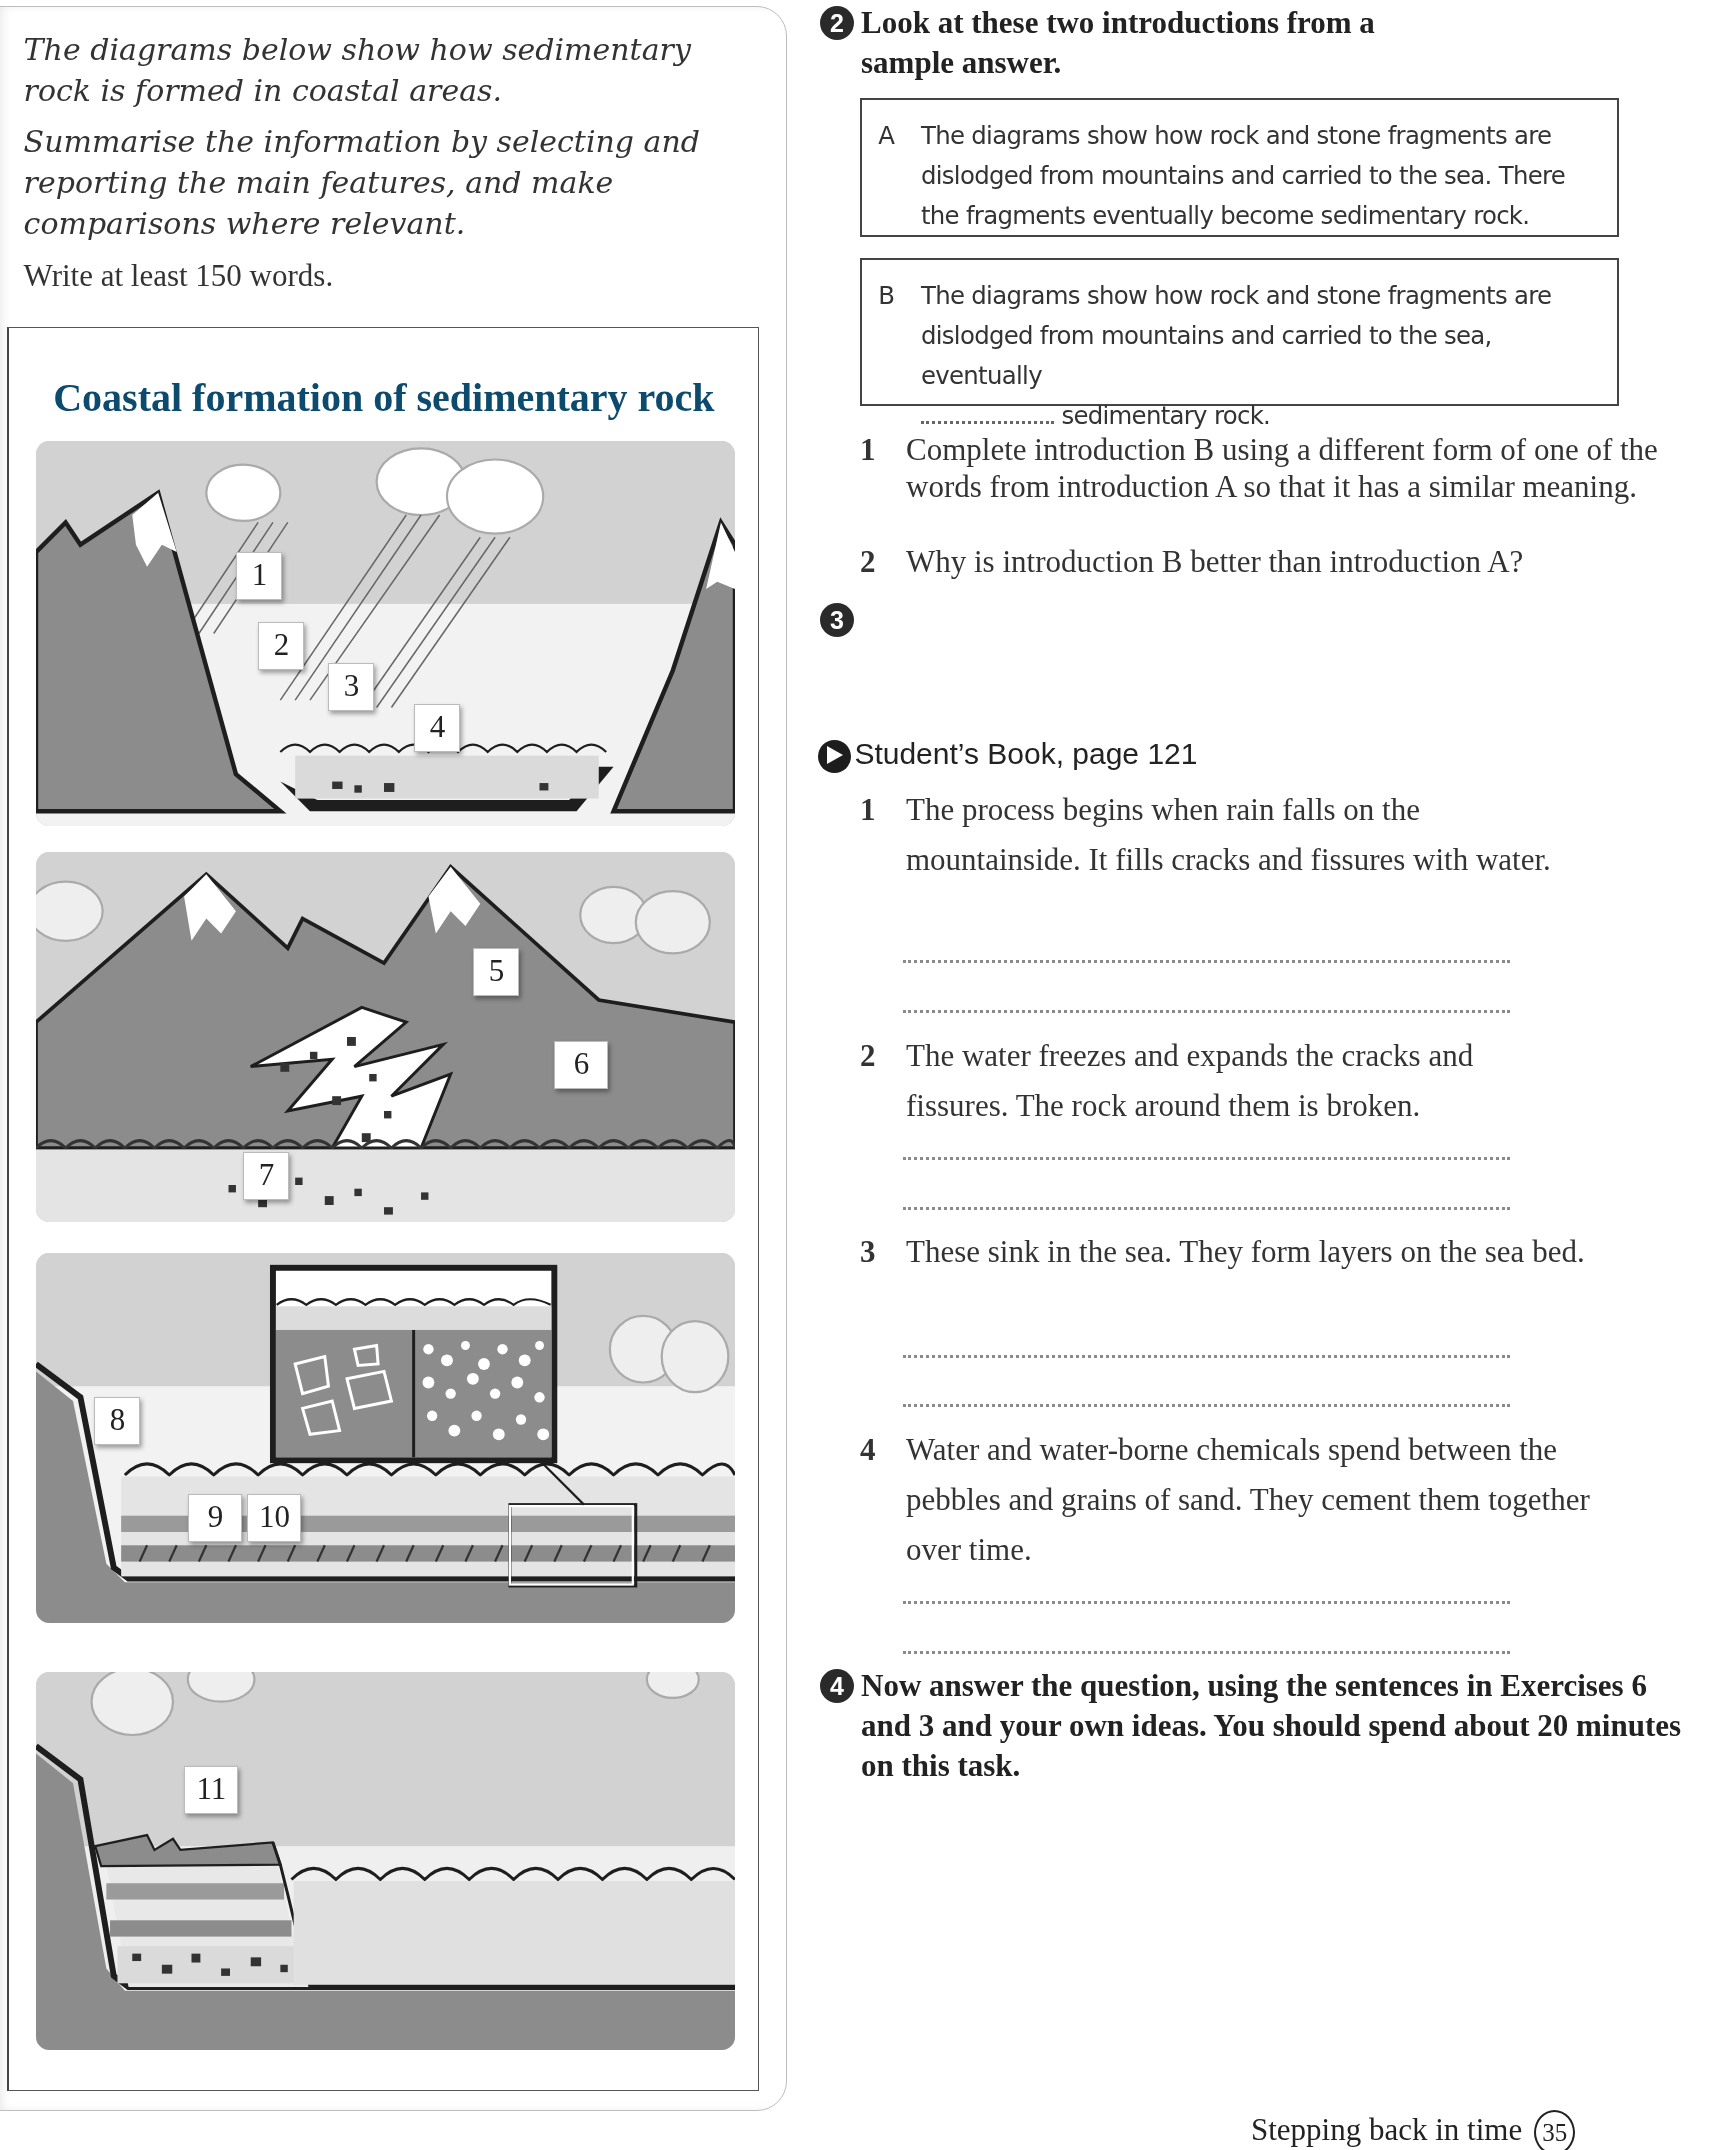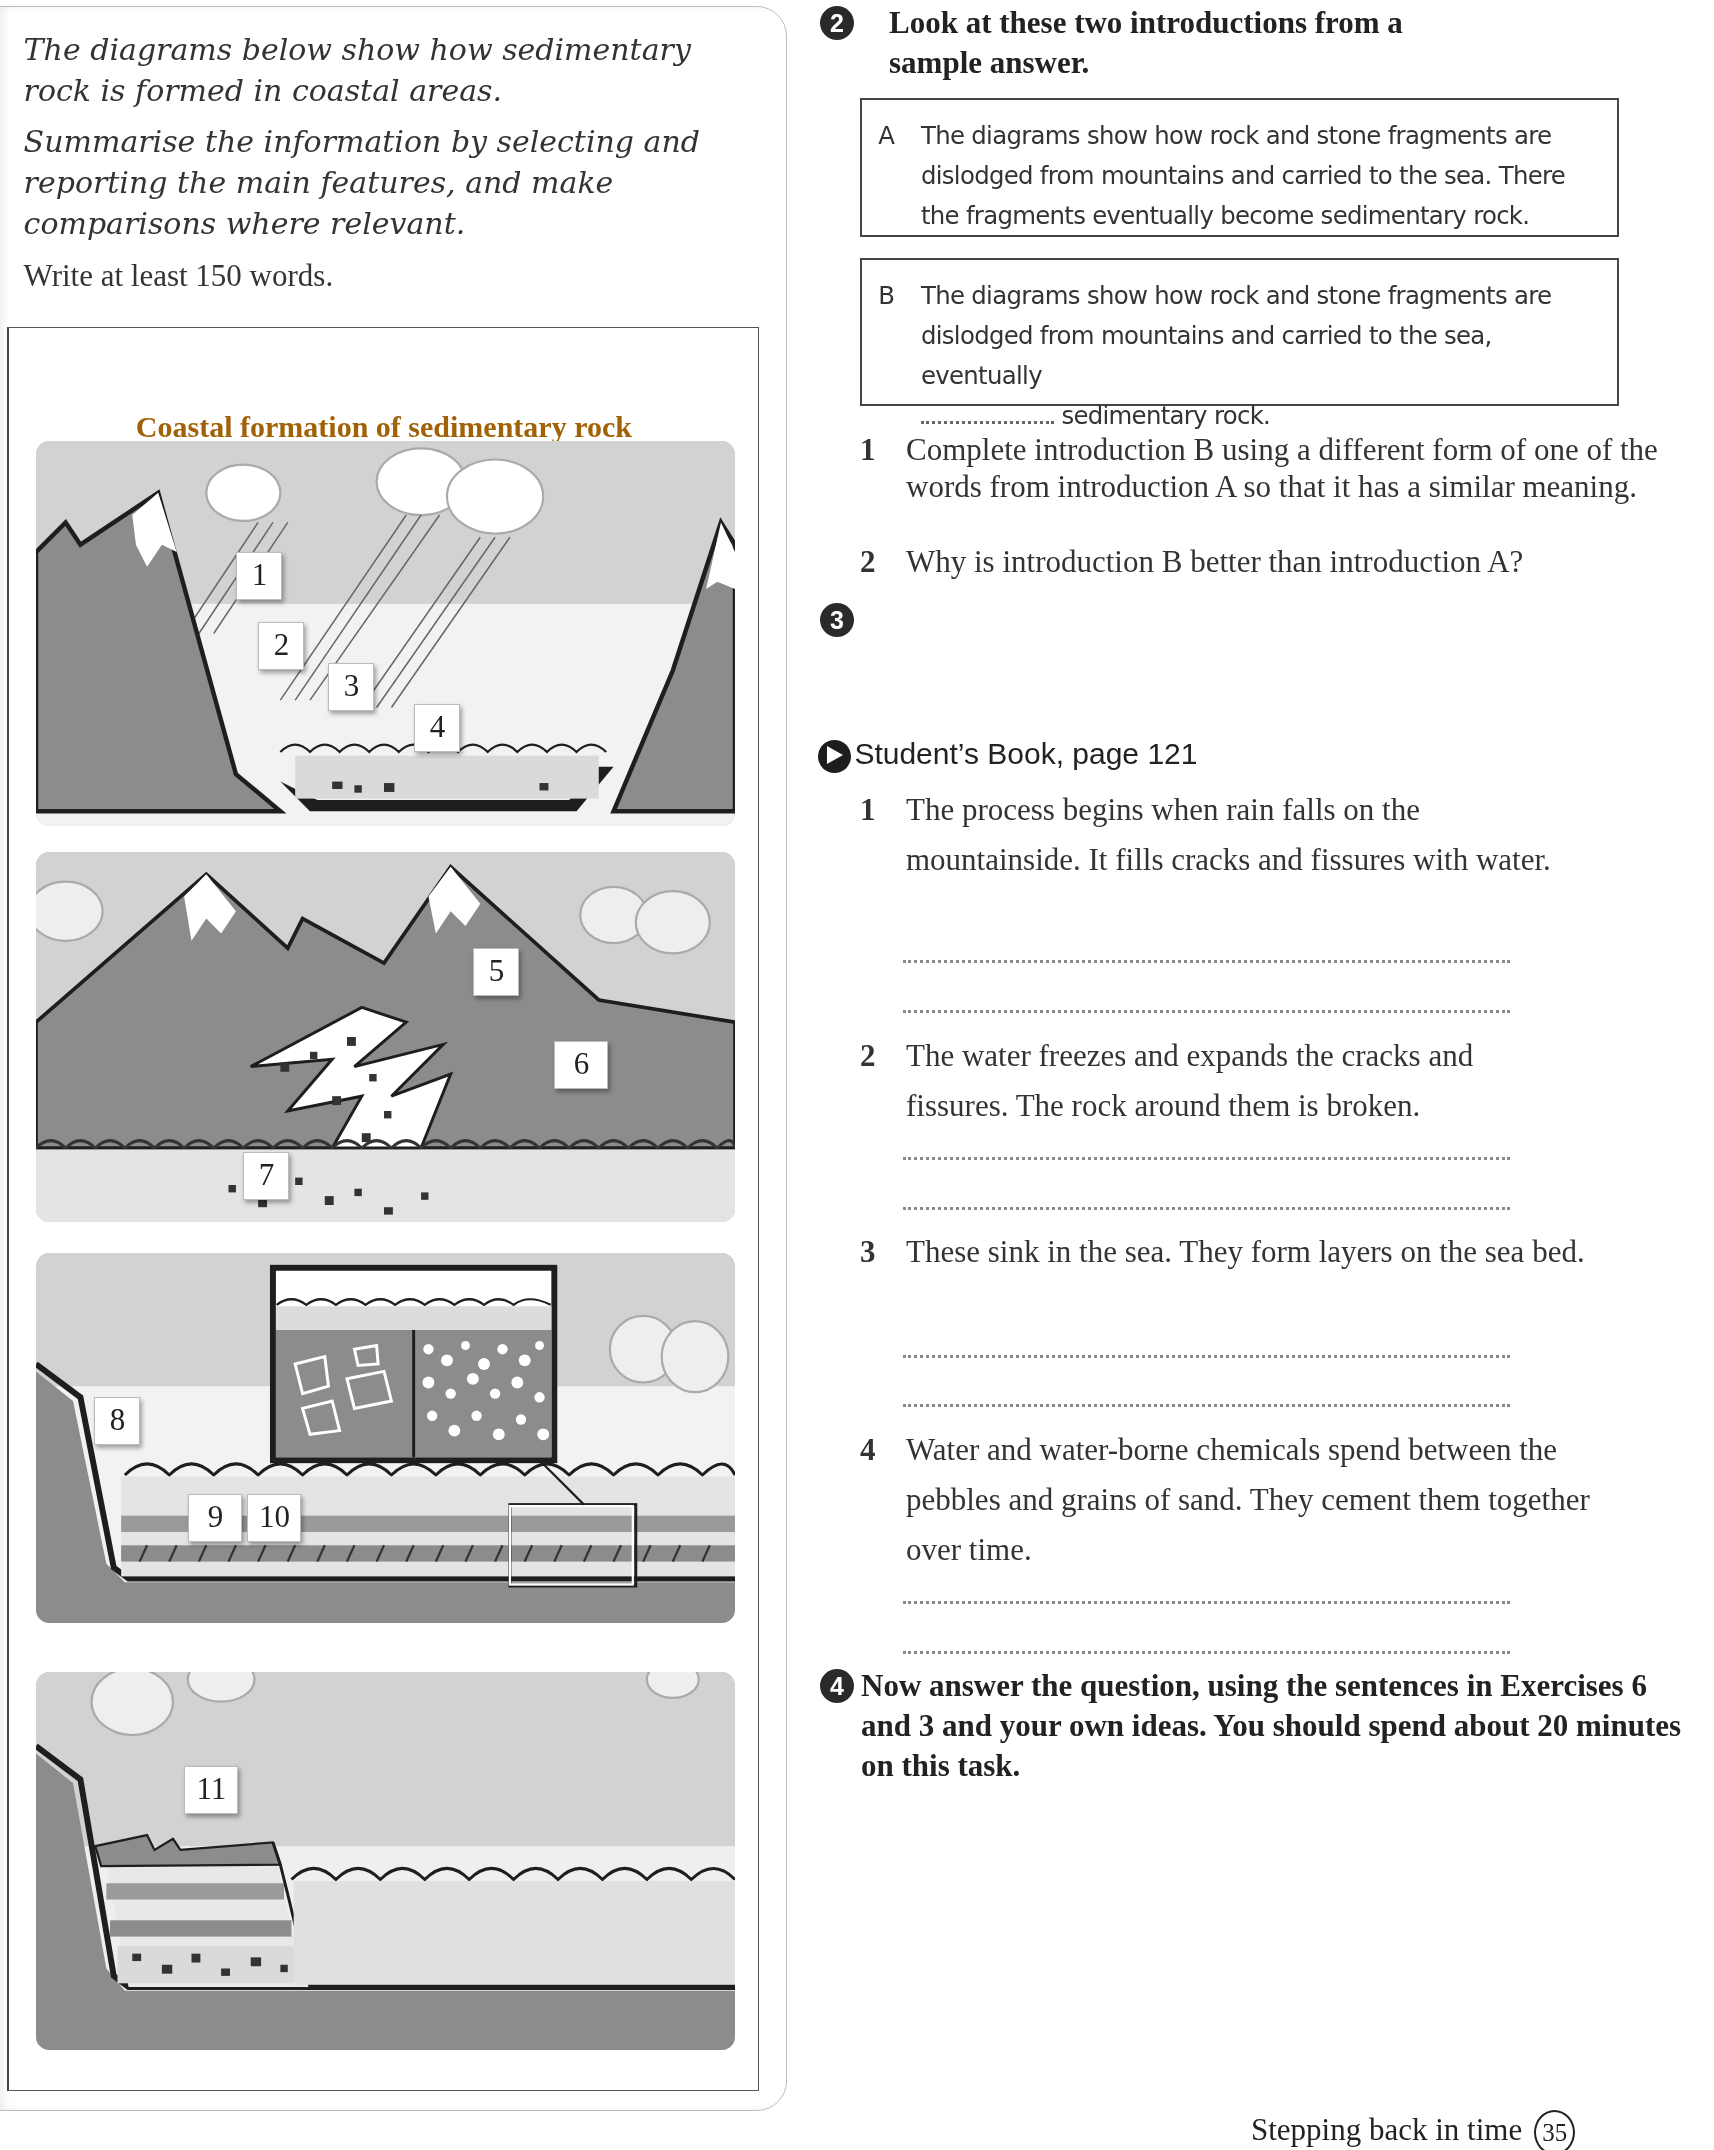--- a/index.html
+++ b/index.html
@@ -5,21 +5,21 @@
   html, body { margin:0; padding:0; background:#ffffff; }
   body { width:1715px; height:2151px; position:relative; overflow:hidden; color:#2a2a2a; font-family:"DejaVu Serif", serif; }
 
   
   .left-card { position:absolute; left:-7.4px; top:6px; width:792px; height:2103px; border:1.5px solid #bdbdbd; border-radius:0 30px 30px 0; background:#fff; box-shadow: inset 10.4px 0 13.3px -6px #d9d9d9; }
   .prompt { position:absolute; left:30px; top:22px; width:740px; font-family:"DejaVu Serif", serif; font-style:italic; font-size:30px; line-height:41px; color:#333; }
   .prompt p { margin:0 0 10.4px 0; }
   .prompt .plain { font-style:normal; font-family:Liberation Serif, serif; font-size:31px; }
 
   .diagram-frame { position:absolute; left:7.4px; top:327px; width:749px; height:1762px; border:1.5px solid #555; border-left:2.2px solid #444; background:#fff; }
-  .diagram-title { position:absolute; left:0; width:100%; top:46px; text-align:center; font-family:"Liberation Serif", serif; font-weight:bold; font-size:30px; color:#a16207;margin-top:36px; }
+  .diagram-title { position:absolute; left:0; width:100%; top:46px; text-align:center; font-family:"Liberation Serif", serif; font-weight:bold; font-size:40px; color:#0c4a6e; }
 
   .panel { position:absolute; left:27px; width:699px; border-radius:13.3px; overflow:hidden; background:#cfcfcf; }
   .panel svg { position:absolute; left:0; top:0; width:100%; height:100%; }
   .label-box { position:absolute; background:#fff; border:0.7px solid #bbb; box-shadow:2.2px 3px 4.4px rgba(0,0,0,0.35); font-family:"Liberation Serif", serif; font-size:31px; color:#222; text-align:center; line-height:44px; height:46px; }
 
   
   .right { position:absolute; left:814px; top:0; width:900px; }
   .ex-head { position:absolute; left:0; font-family:"Liberation Serif", serif; font-weight:bold; font-size:31px; line-height:40px; color:#222; }
   .ex-num { display:inline-block; width:34px; height:34px; border-radius:50%; background:#2a2a2a; color:#fff; text-align:center; line-height:34px; font-size:25px; font-family:"Liberation Sans", sans-serif; font-weight:bold; position:absolute; left:6px; top:3px; }
   .ex-text { position:absolute; left:47px; width:837px; }
@@ -247,21 +247,21 @@
       <rect x="348" y="282" width="596" height="140" fill="#e0e0e0"></rect>
     </svg>
     <div class="label-box" style="left:148px;top:94px;width:52px;">11</div>
   </div>
 </div>
 
 <div class="right">
 
   <div class="ex-head" style="top:3px;width:900px;height:81px;">
     <span class="ex-num">2</span>
-    <span class="ex-text" style="width:607px;margin-left:28px;">Look at these two introductions from a sample answer.</span>
+    <span class="ex-text" style="width:607px;">Look at these two introductions from a sample answer.</span>
   </div>
 
   <div class="intro-box" style="top:98px;height:135px;">
     <span class="letter">A</span>
     <span class="body">The diagrams show how rock and stone fragments are dislodged from mountains and carried to the sea. There the fragments eventually become sedimentary rock.</span>
   </div>
 
   <div class="intro-box" style="top:258px;height:144px;">
     <span class="letter">B</span>
     <div class="body">

